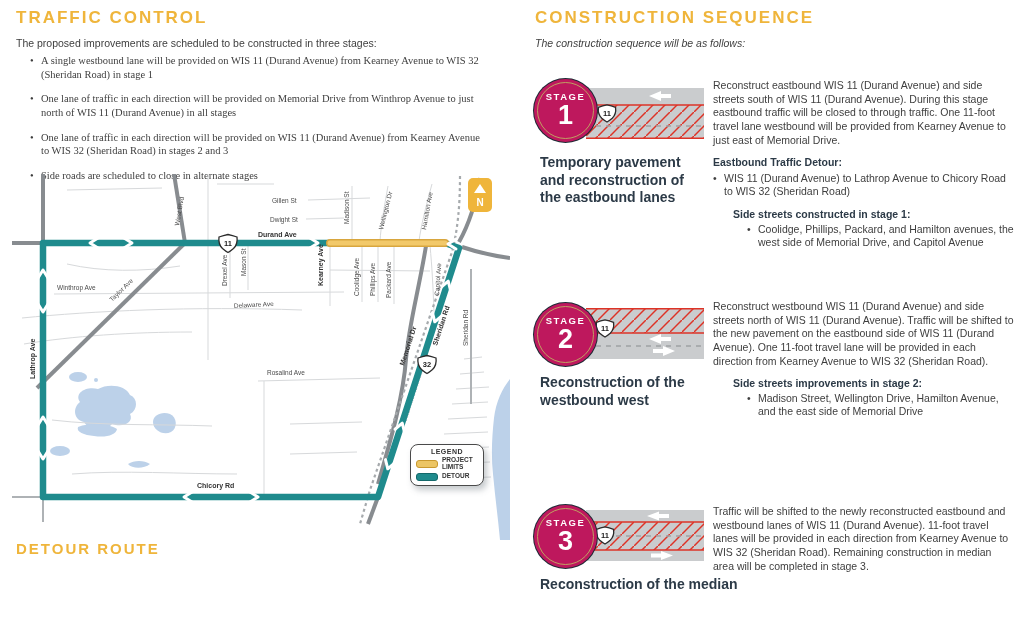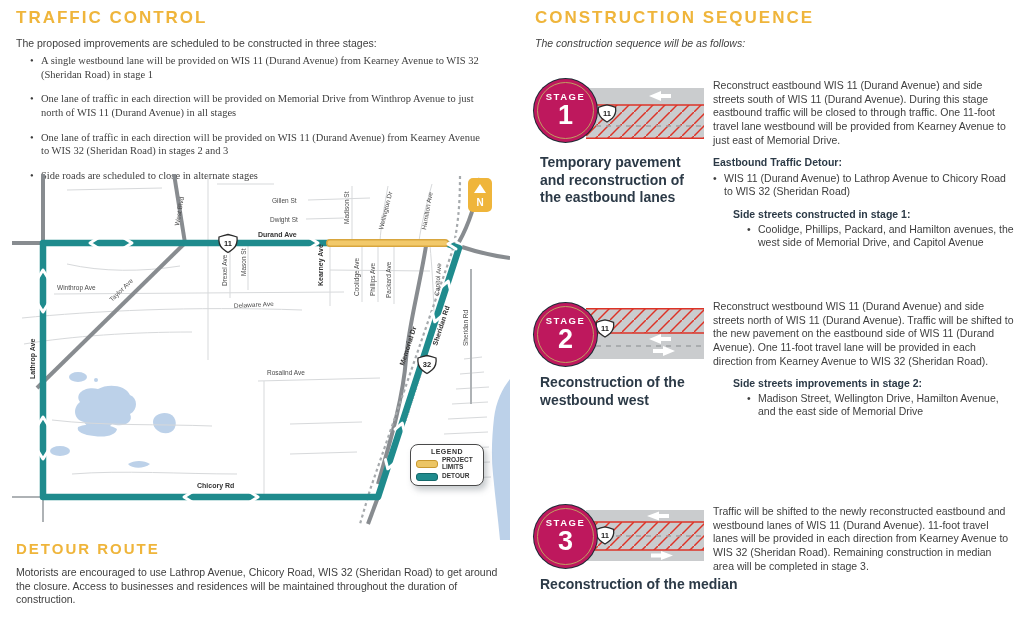--- a/index.html
+++ b/index.html
@@ -208,21 +208,20 @@
         <span class="legend-label">PROJECT LIMITS</span>
       </div>
       <div class="legend-row">
         <span class="legend-pill pill-teal"></span>
         <span class="legend-label">DETOUR</span>
       </div>
     </div>
   </div>
 
   <div class="abs gold-title small" style="left:16px;top:540px;">DETOUR ROUTE</div>
-  <div class="abs body-text" style="left:16px;top:566px;width:486px;">Motorists are encouraged to use Lathrop Avenue, Chicory Road, WIS 32 (Sheridan Road) to get around the closure. Access to businesses and residences will be maintained throughout the duration of construction.</div>
 
   <div class="abs gold-title" style="left:535px;top:8px;">CONSTRUCTION SEQUENCE</div>
   <div class="abs body-text" style="left:535px;top:37px;width:420px;font-style:italic;">The construction sequence will be as follows:</div>
 
   <div class="stage-badge" style="left:534px;top:79px;">
     <div class="ring">
       <div class="stage-word">STAGE</div>
       <div class="stage-num">1</div>
     </div>
   </div>

